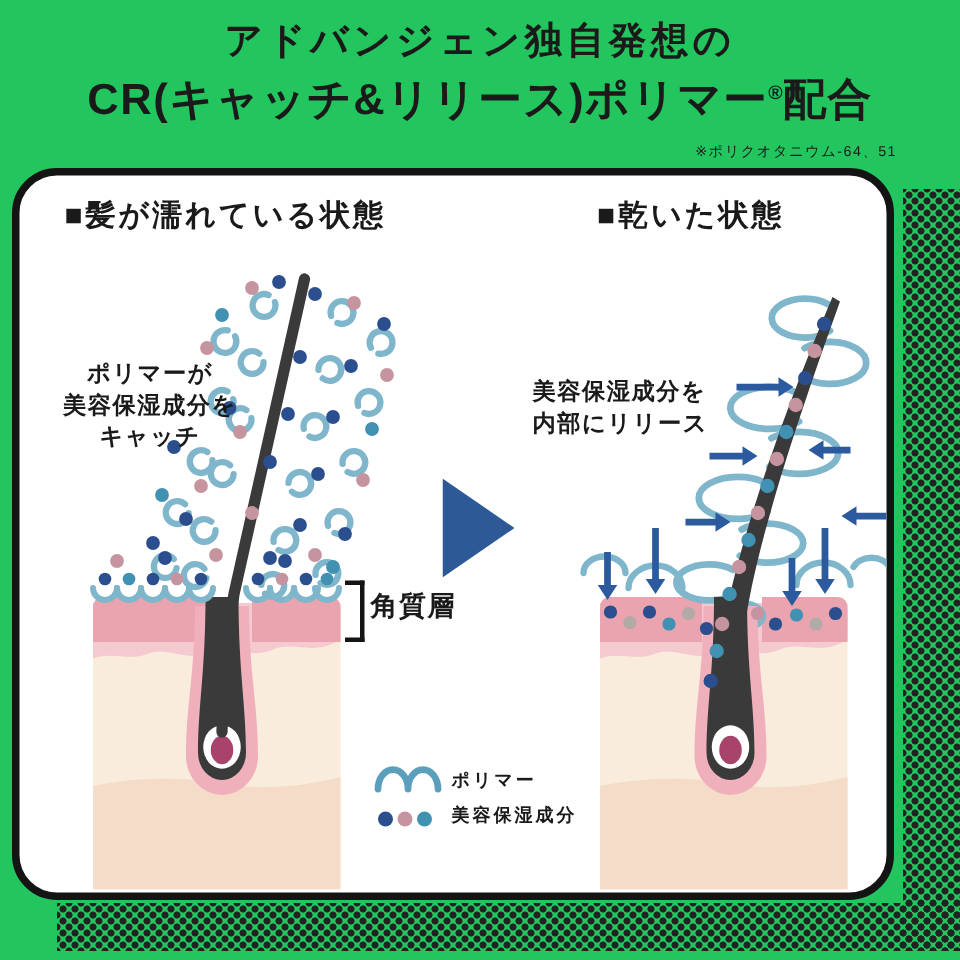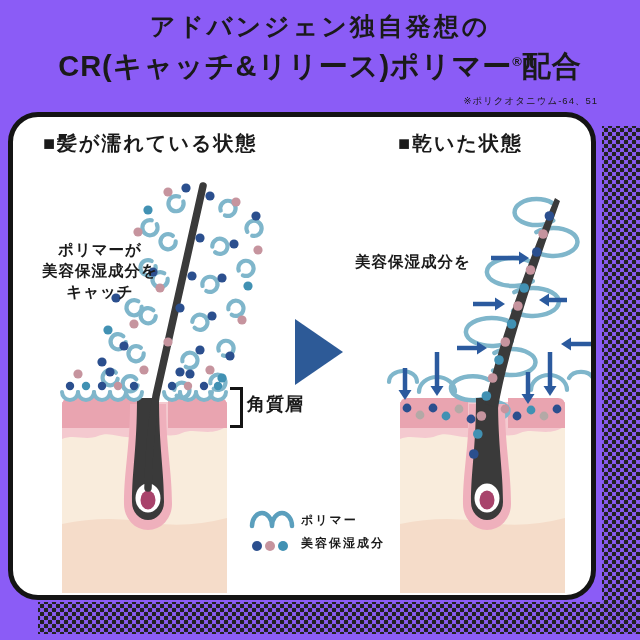--- a/index.html
+++ b/index.html
@@ -1,16 +1,16 @@
 <!DOCTYPE html>
 <html style="--polymer: #7fb6cb; --legend-arc: #5b9fbd; --dot-navy: #2b4f8e; --dot-pink: #c6949e; --dot-teal: #4191b3; --dot-gray: #b3a9a6; --arrow: #2b5a9e; --triangle: #2d5a97; --skin-pink: #e9a4b0; --skin-pink-light: #f4c9cf; --skin-cream: #f9ecdc; --skin-peach: #f5dcc9; --follicle-pink: #efb0bc; --hair: #3a3a3a; --papilla: #a8436b;"><head>
 <meta charset="utf-8">
 <style>
   html,body{margin:0;padding:0;background:#fff;}
-  .stage{position:relative;width:640px;height:640px;background:#8b5cf6;overflow:hidden;
+  .stage{position:relative;width:640px;height:640px;background:#22c55e;overflow:hidden;
          font-family:"Liberation Sans","DejaVu Sans",sans-serif;color:#1a1a1a;}
   
   .dots{position:absolute;
     background-image:radial-gradient(#222 2.1px,transparent 2.6px),radial-gradient(#222 2.1px,transparent 2.6px);
     background-size:8px 8px;background-position:0 0,4px 4px;z-index:0;}
   .dots-right{left:602px;top:126px;width:38px;height:508px;}
   .dots-bottom{left:38px;top:602px;width:602px;height:32px;}
   
   .titleblock{position:absolute;left:0;top:10px;width:640px;text-align:center;z-index:2;}
   .t1{font-size:25px;font-weight:bold;letter-spacing:3px;}
@@ -231,20 +231,21 @@
         </g>
       </svg>
 
     <div class="ann ann-catch">
       <div>ポリマーが</div>
       <div>美容保湿成分を</div>
       <div>キャッチ</div>
     </div>
     <div class="ann ann-release">
       <div>美容保湿成分を</div>
+      <div>内部にリリース</div>
     </div>
 
     <svg class="tri" width="48" height="66">
       <polygon points="0,0 48,33 0,66" style="fill:var(--triangle)"></polygon>
     </svg>
 
     <div class="bracket"></div>
     <div class="corneum">角質層</div>
 
     <div class="legend">

